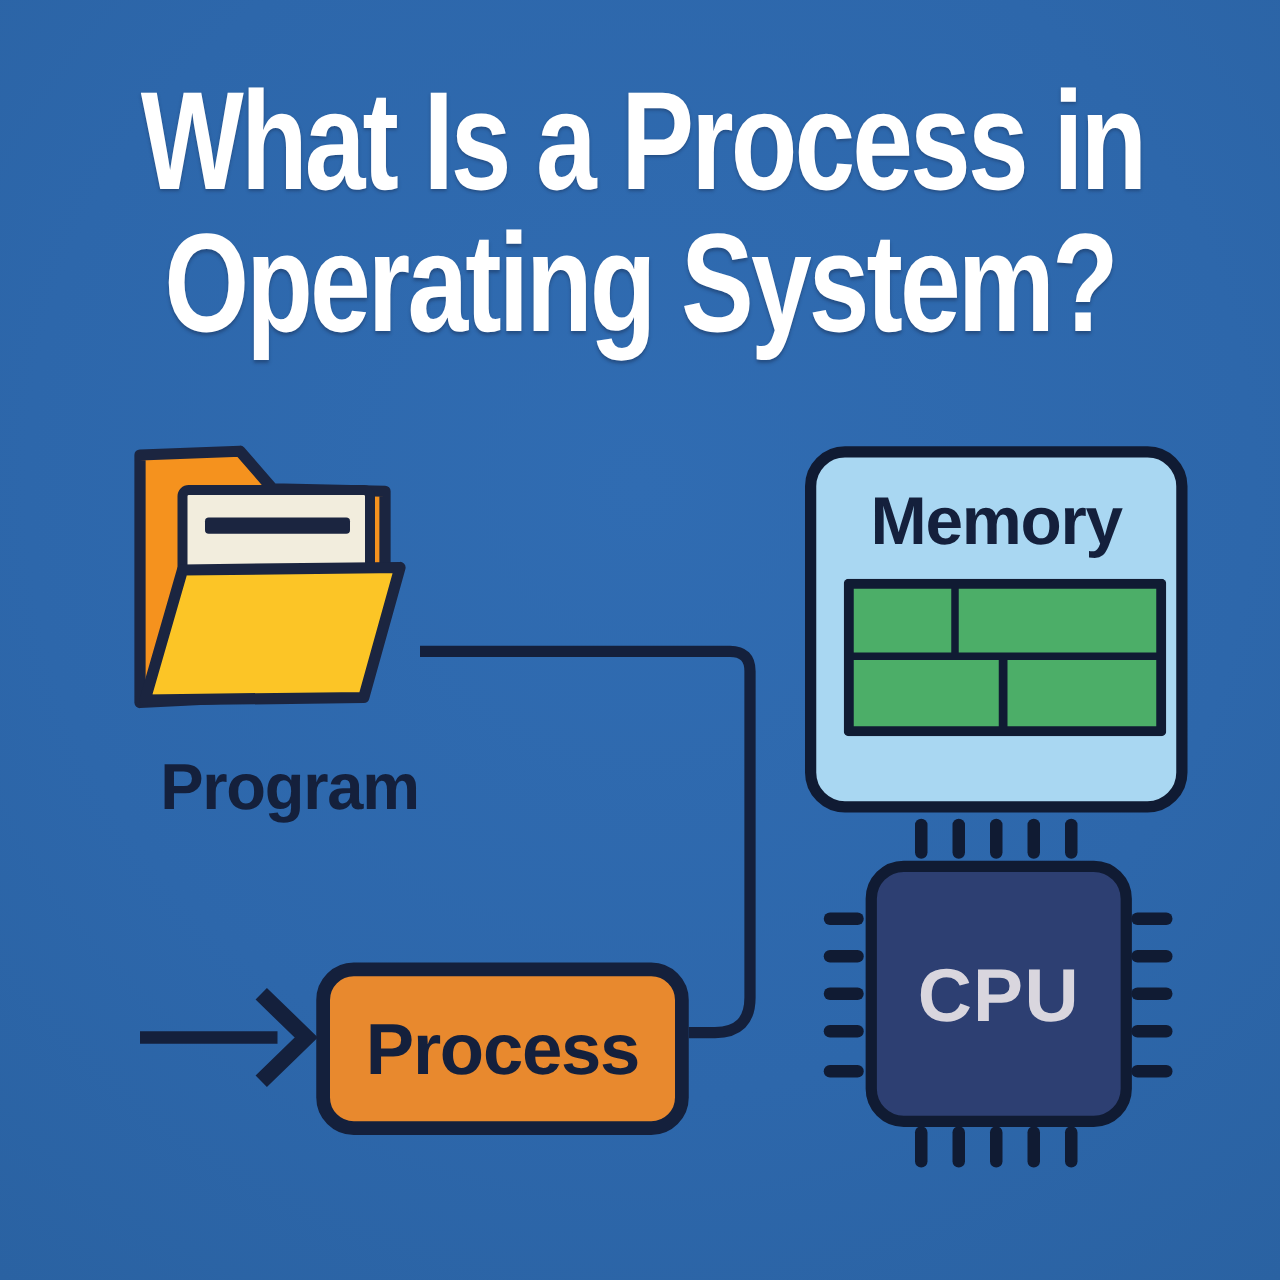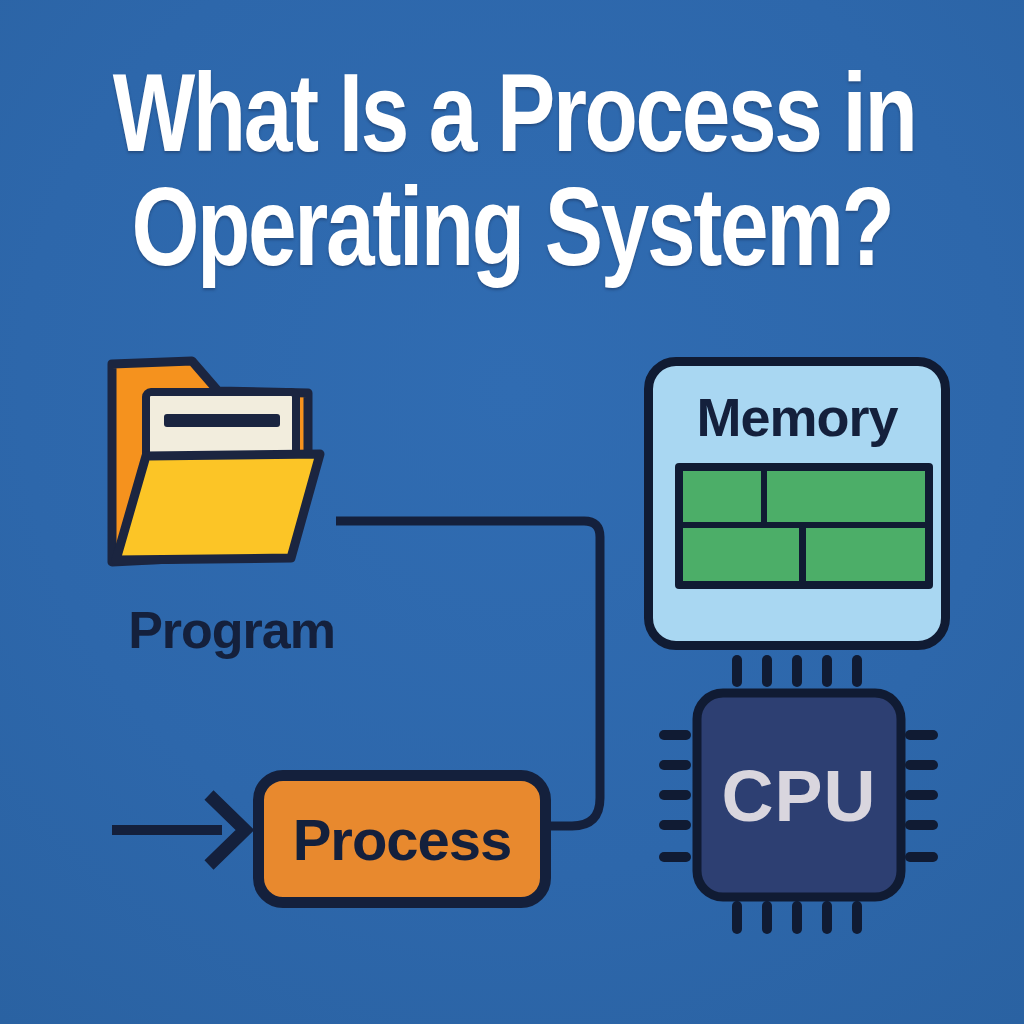--- a/index.html
+++ b/index.html
@@ -54,21 +54,21 @@
     color: #14203c;
     letter-spacing: -1px;
   }
   .memory-bricks { position: absolute; left: 22px; top: 97px; }
   .cpu-label {
     position: absolute;
     left: 697px; top: 695px;
     width: 204px; height: 202px;
     display: flex; align-items: center; justify-content: center;
     font-weight: bold;
-    font-size: 72px;
+    font-size: 60px;
     color: #d9d6de;
     letter-spacing: 1px;
   }
   .process-box {
     position: absolute;
     left: 253px; top: 760px;
     width: 298px; height: 138px;
     box-sizing: border-box;
     background: #e8892e;
     border: 11px solid #14203c;

